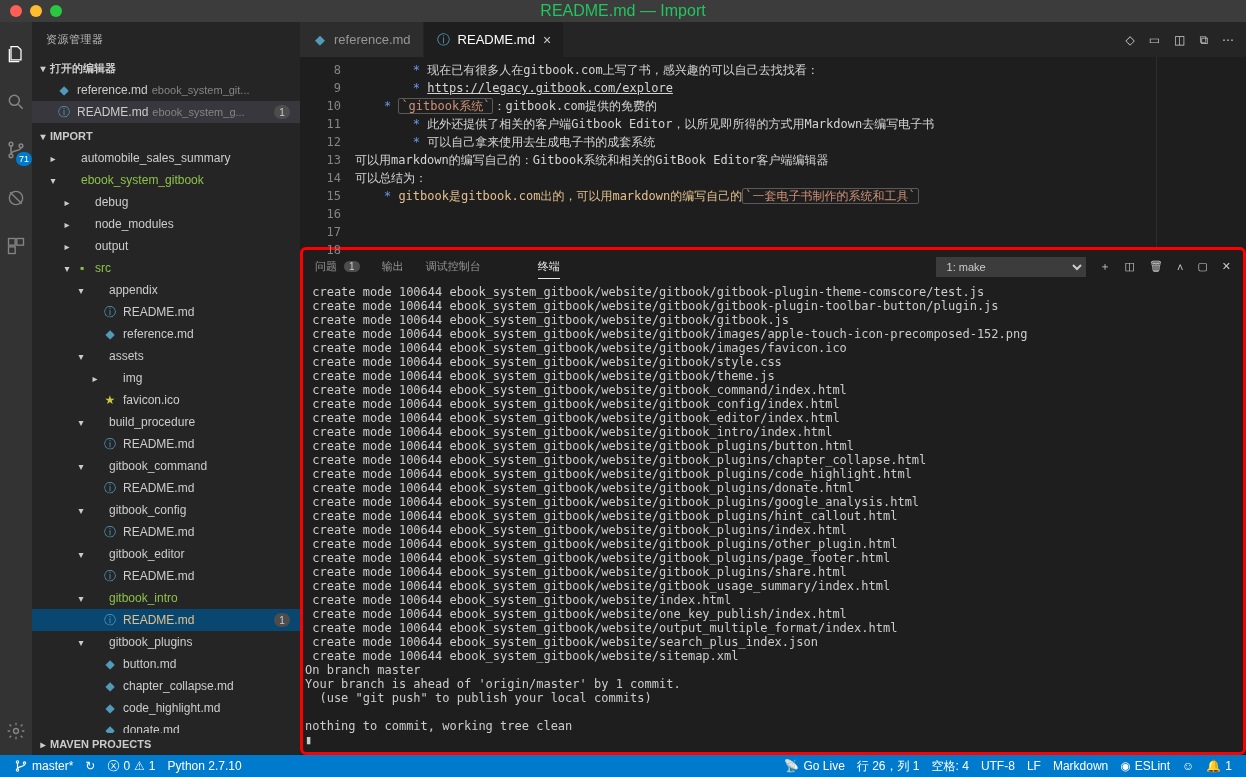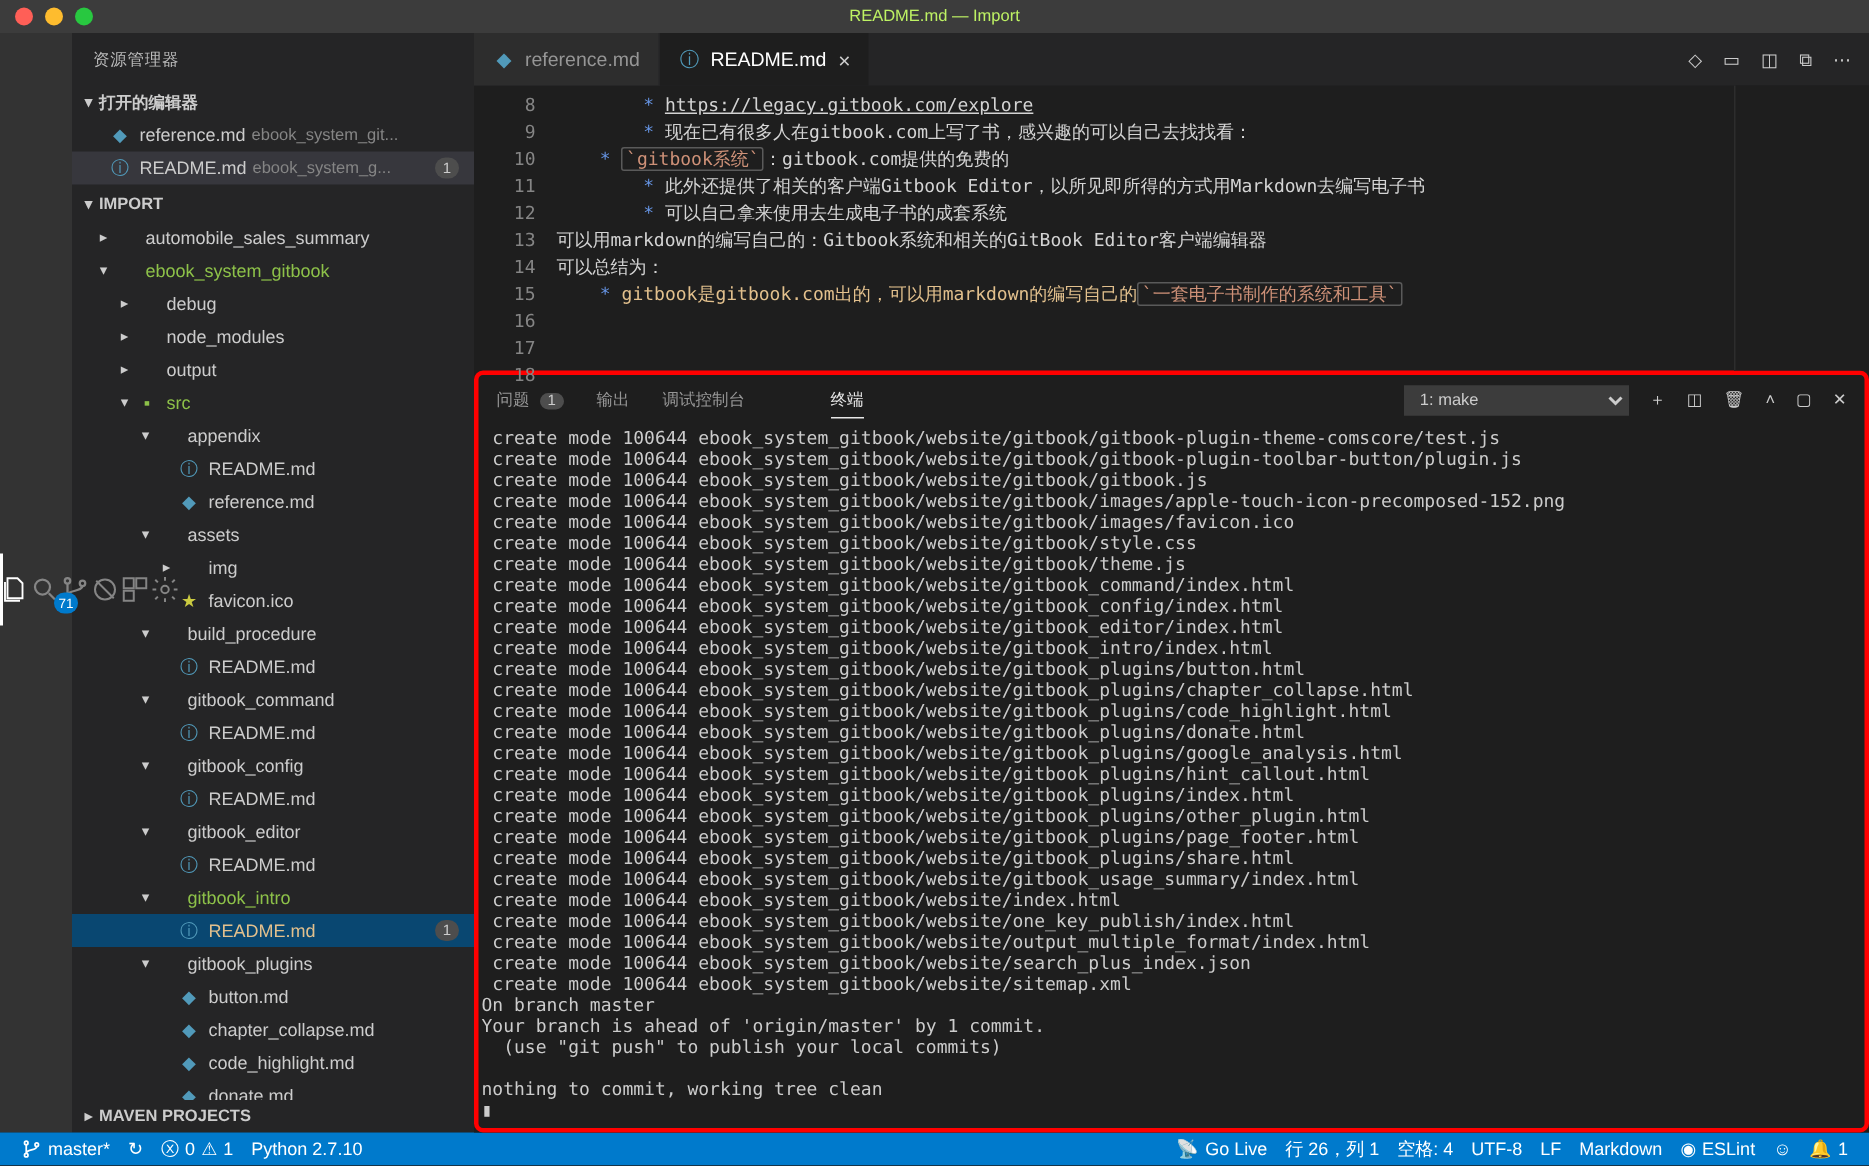--- a/index.html
+++ b/index.html
@@ -3,23 +3,23 @@
 <meta charset="utf-8">
 <style>
 * { margin: 0; padding: 0; box-sizing: border-box; }
 body { font-family: -apple-system, "Helvetica Neue", Arial, sans-serif; font-size: 12px; background: #1e1e1e; color: #cccccc; width: 1246px; height: 777px; overflow: hidden; display: flex; flex-direction: column; }
 .titlebar { height: 22px; background: #3c3c3c; display: flex; align-items: center; position: relative; }
 .traffic-lights { display: flex; gap: 8px; padding-left: 10px; }
 .traffic-light { width: 12px; height: 12px; border-radius: 50%; }
 .tl-red { background: #ff5f57; }
 .tl-yellow { background: #febc2e; }
 .tl-green { background: #28c840; }
-.titlebar-title { position: absolute; left: 50%; transform: translateX(-50%); color: #bef264; font-size: 11px; }
+.titlebar-title { position: absolute; left: 50%; transform: translateX(-50%); color: #22c55e; font-size: 16px; }
 .main-layout { flex: 1; display: flex; min-height: 0; }
-.activity-bar { width: 48px; background: #333333; display: flex; flex-direction: row; align-items: center; padding-top: 8px; }
+.activity-bar { width: 32px; background: #333333; display: flex; flex-direction: column; align-items: center; padding-top: 8px; }
 .activity-item { width: 48px; height: 48px; display: flex; align-items: center; justify-content: center; color: #858585; cursor: pointer; position: relative; }
 .activity-item.active { color: #ffffff; }
 .activity-item.active::before { content: ''; position: absolute; left: 0; top: 0; bottom: 0; width: 2px; background: #ffffff; }
 .activity-badge { position: absolute; bottom: 8px; right: 8px; background: #007acc; color: #fff; border-radius: 8px; font-size: 9px; min-width: 14px; height: 14px; display: flex; align-items: center; justify-content: center; padding: 0 3px; }
 .activity-spacer { flex: 1; }
 .sidebar { width: 268px; background: #252526; display: flex; flex-direction: column; min-height: 0; }
 .sidebar-header { height: 35px; padding: 0 14px; display: flex; align-items: center; color: #bbbbbb; font-size: 11px; letter-spacing: 0.5px; }
 .section-header { height: 22px; display: flex; align-items: center; padding-left: 4px; font-size: 11px; font-weight: 700; color: #cccccc; cursor: pointer; text-transform: uppercase; }
 .chevron { display: inline-block; width: 14px; text-align: center; font-size: 10px; color: #cccccc; }
 .open-editors { padding-bottom: 2px; }
@@ -324,22 +324,22 @@
           <div>11</div>
           <div>12</div>
           <div>13</div>
           <div>14</div>
           <div>15</div>
           <div>16</div>
           <div>17</div>
           <div>18</div>
         </div>
       <div class="code-content" id="code-content">
+          <div class="code-line">        <span class="tok-bullet">*</span> 现在已有很多人在gitbook.com上写了书，感兴趣的可以自己去找找看：</div>
           <div class="code-line">        <span class="tok-bullet">*</span> <span class="tok-link">https://legacy.gitbook.com/explore</span></div>
-          <div class="code-line">        <span class="tok-bullet">*</span> 现在已有很多人在gitbook.com上写了书，感兴趣的可以自己去找找看：</div>
           <div class="code-line">    <span class="tok-bullet">*</span> <span class="tok-code">`gitbook系统`</span>：gitbook.com提供的免费的</div>
           <div class="code-line">        <span class="tok-bullet">*</span> 此外还提供了相关的客户端Gitbook Editor，以所见即所得的方式用Markdown去编写电子书</div>
           <div class="code-line">        <span class="tok-bullet">*</span> 可以自己拿来使用去生成电子书的成套系统</div>
           <div class="code-line"></div>
           <div class="code-line">可以用markdown的编写自己的：Gitbook系统和相关的GitBook Editor客户端编辑器</div>
           <div class="code-line"></div>
           <div class="code-line">可以总结为：</div>
           <div class="code-line"></div>
           <div class="code-line">    <span class="tok-bullet">*</span> <span style="color:#e2c08d">gitbook是gitbook.com出的，可以用markdown的编写自己的</span><span class="tok-code">`一套电子书制作的系统和工具`</span></div>
         </div>

